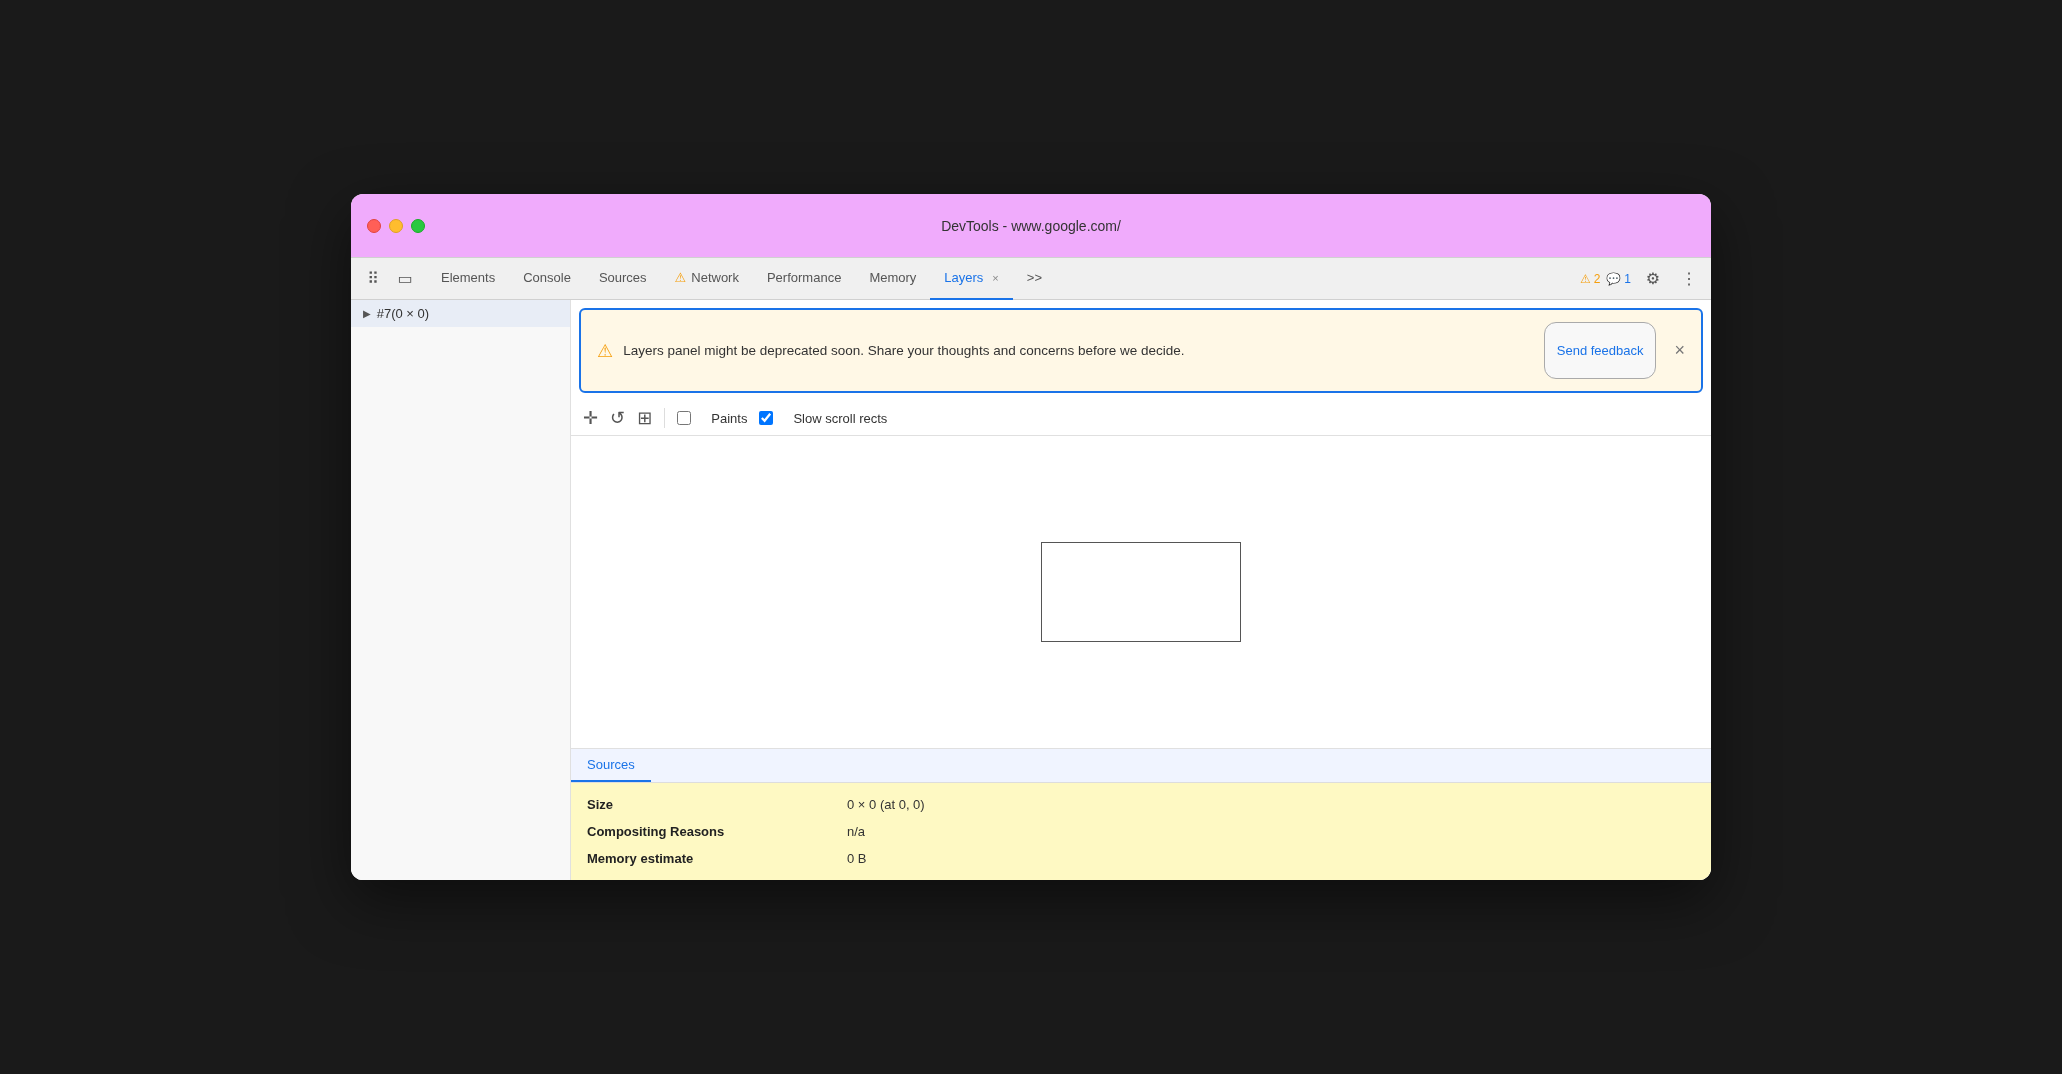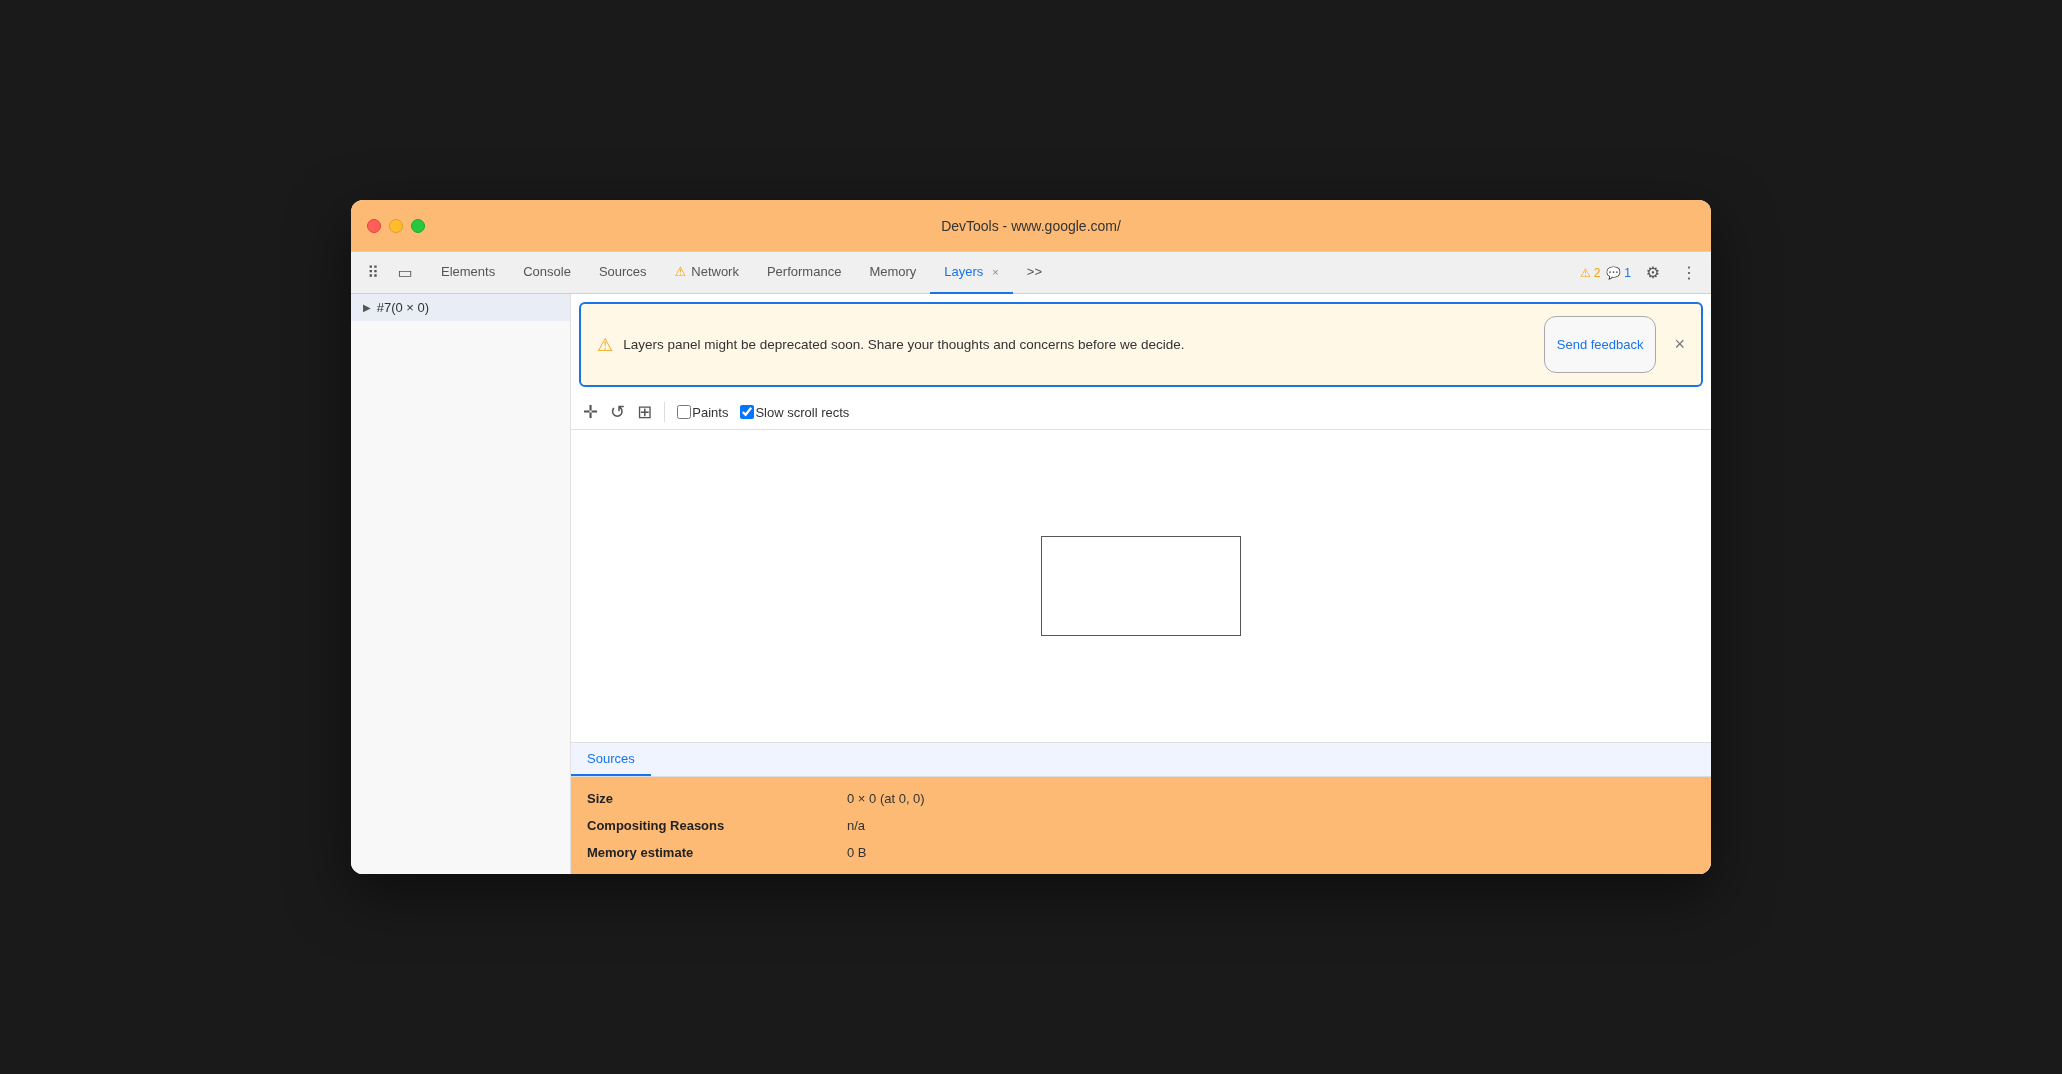--- a/index.html
+++ b/index.html
@@ -12,22 +12,22 @@
       font-family: -apple-system, BlinkMacSystemFont, 'Segoe UI', sans-serif;
     }
     .window {
       width: 1360px;
       background: #f0f0f0;
       border-radius: 12px;
       overflow: hidden;
       box-shadow: 0 20px 60px rgba(0,0,0,0.5);
     }
     .titlebar {
-      background: #fdba74;
-      height: 52px;
+      background: #f0abfc;
+      height: 64px;
       display: flex;
       align-items: center;
       justify-content: center;
       position: relative;
       border-bottom: 1px solid #d0d0d0;
     }
     .traffic-lights {
       position: absolute;
       left: 16px;
       display: flex;
@@ -226,21 +226,21 @@
       color: #555;
       cursor: pointer;
     }
     .toolbar-separator {
       width: 1px;
       height: 20px;
       background: #ddd;
     }
     .checkbox-label {
       display: flex;
-      gap: 1px;
+      gap: 20px;
       font-size: 13px;
       color: #333;
       cursor: pointer;
     }
     .checkbox-label input[type="checkbox"] {
       width: 14px;
       height: 14px;
     }
     .canvas-area {
       flex: 1;
@@ -265,21 +265,21 @@
       padding: 8px 16px;
       font-size: 13px;
       color: #1a73e8;
       font-weight: 500;
       border-bottom: 2px solid #1a73e8;
       display: inline-block;
       cursor: pointer;
     }
     .details-table {
       padding: 8px 16px;
-      background: #fdba74;
+      background: #fef9c3;
     }
     .details-row {
       display: flex;
       padding: 6px 0;
       font-size: 13px;
     }
     .details-key {
       font-weight: 700;
       width: 260px;
       color: #222;

